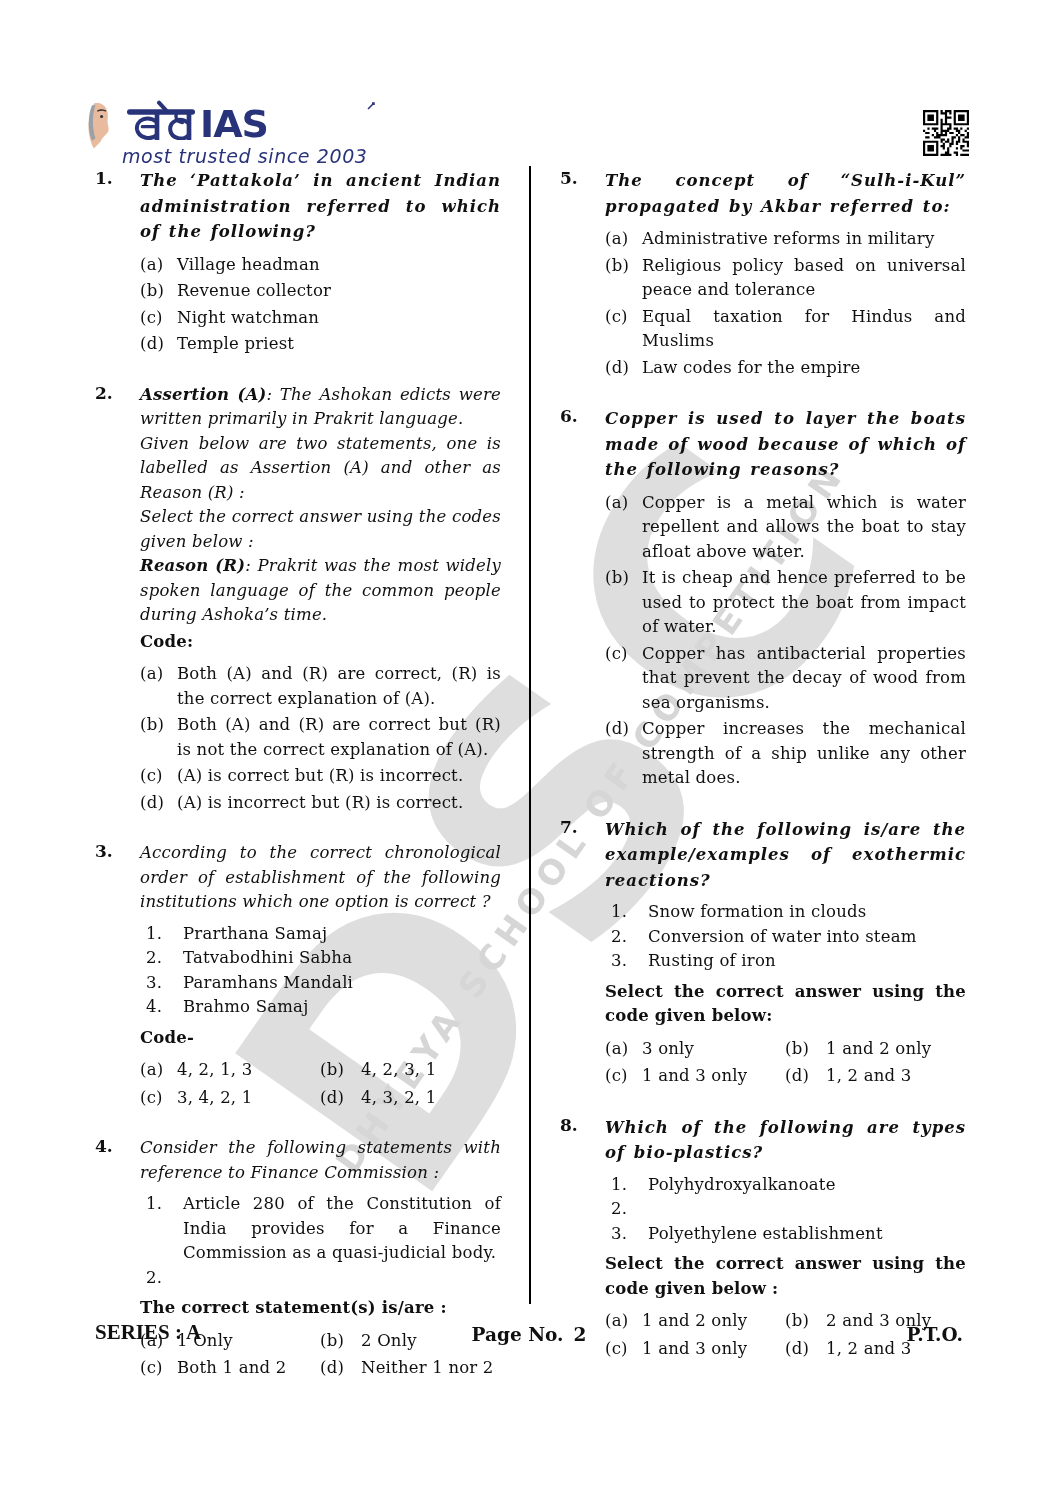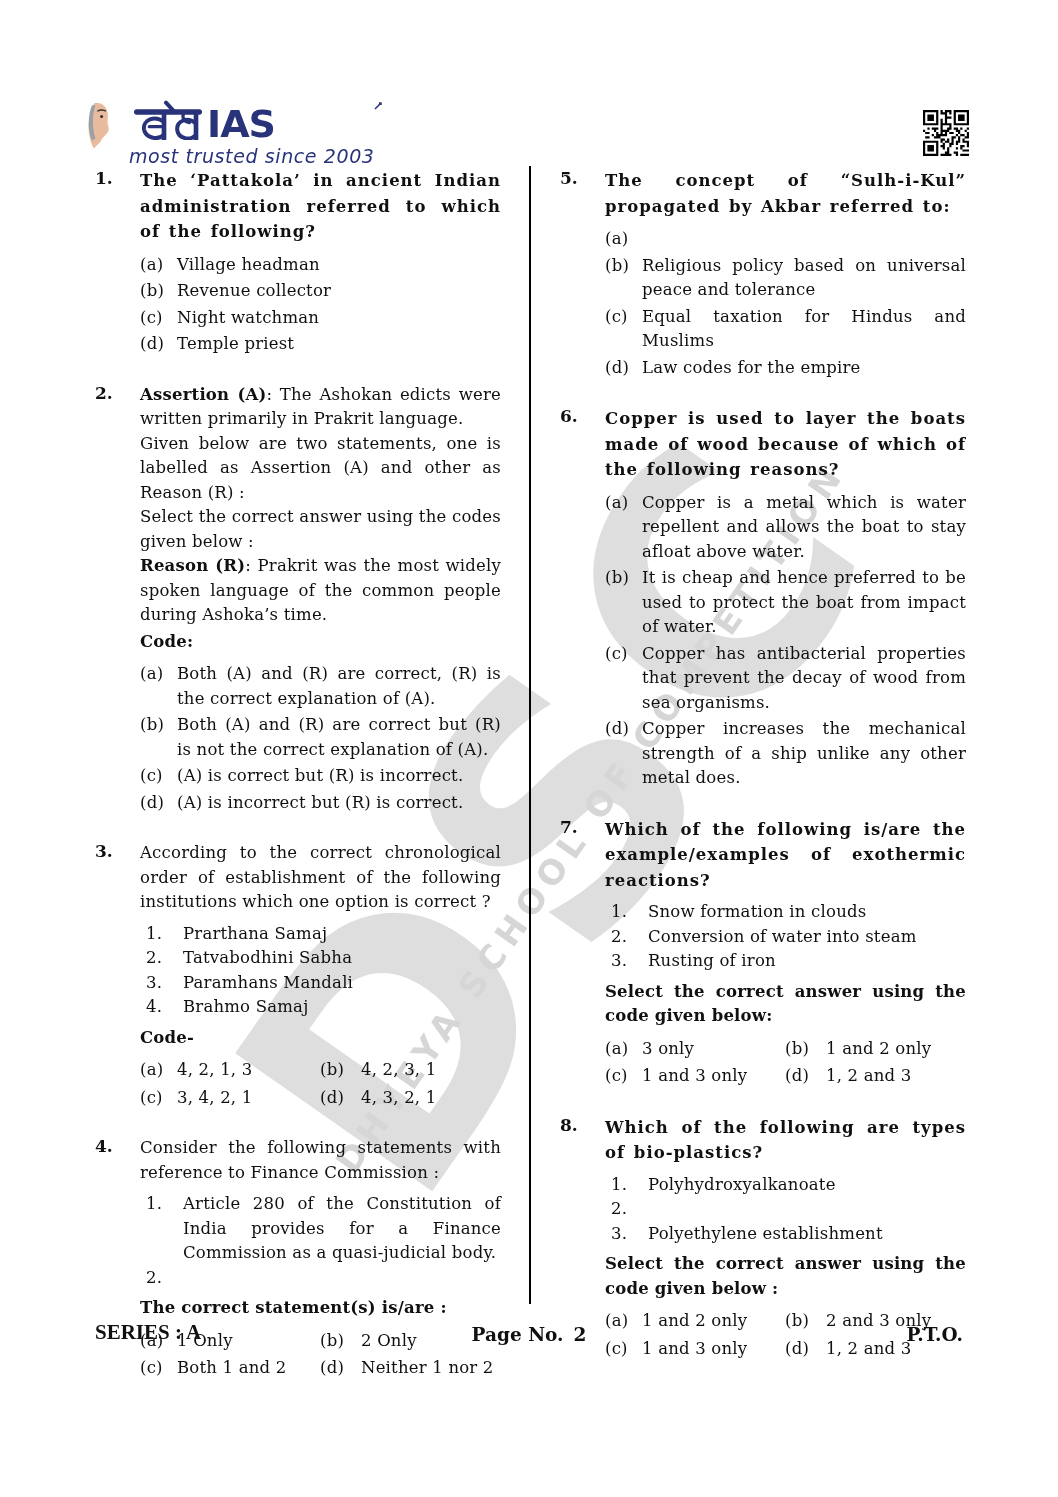--- a/index.html
+++ b/index.html
@@ -2,21 +2,21 @@
 <html><head>
 <meta charset="utf-8">
 <style>
   html,body { margin:0; padding:0; background:#ffffff; }
   .page {
     position:relative; width:1058px; height:1497px; background:#ffffff;
     overflow:hidden; font-family:"DejaVu Serif","Liberation Serif",serif; color:#101010;
   }
 
   
-  .header-logo { position:absolute; left:86px; top:100px; display:flex; gap:17px; align-items:flex-start; z-index:3; }
+  .header-logo { position:absolute; left:86px; top:100px; display:flex; gap:10px; align-items:flex-start; z-index:3; }
   .logo-text-block { display:flex; flex-direction:column; }
   .logo-row { display:flex; align-items:flex-end; position:relative; }
   .logo-latin { font-family:"DejaVu Sans","Liberation Sans",sans-serif; font-weight:bold;
     font-size:38px; line-height:40px; color:#28337a; letter-spacing:-1px; }
   .logo-tm { position:absolute; right:-8px; top:-4px; }
   .logo-tagline { font-style:italic; font-size:19px; color:#28337a; margin-top:1px;
     letter-spacing:0.6px; font-family:"DejaVu Sans","Liberation Sans",sans-serif; }
   .qr { position:absolute; left:923px; top:110px; width:46px; height:46px; z-index:3; }
 
   
@@ -34,21 +34,21 @@
 
   
   .divider { position:absolute; left:529px; top:166px; width:2px; height:1138px; background:#000; z-index:2; }
   .col { position:absolute; top:168px; width:406px; z-index:2; }
   .col-left  { left:95px; }
   .col-right { left:560px; }
 
   .question { display:grid; grid-template-columns:45px 1fr; margin-bottom:26px; }
   .q-num { font-weight:700; font-size:17px; }
   .q-body { font-size:16.5px; line-height:24.5px; text-align:justify; letter-spacing:0.2px; }
-  .para { margin:0; }
+  .para { margin:0;font-style:italic; }
   .para .b { font-weight:700; }
   .para.stem { font-weight:700; line-height:25.5px; letter-spacing:1px; word-spacing:2px; }
   .q-label { font-weight:700; margin:2px 0 0 0; }
   .qlist { margin:7px 0 6px 0; padding-left:6px; }
   .qlist-row { display:grid; grid-template-columns:37px 1fr; }
   .opts { margin-top:8px; }
   .opt-row { display:grid; grid-template-columns:37px 1fr; margin-top:2px; }
   .opts2 { display:grid; grid-template-columns:37px 143px 41px 1fr; margin-top:8px; row-gap:3px; }
   .opt-text { text-align:justify; }
   .opts2 .opt-text { text-align:left; }
@@ -227,20 +227,21 @@
       </div>
     </div>
   <div class="col col-right">
       <div class="question">
         <div class="q-num">5.</div>
         <div class="q-body">
           <p class="para stem"><span class="b">The concept of “Sulh-i-Kul” propagated by Akbar referred to:</span></p>
           <div class="opts">
             <div class="opt-row">
               <span class="opt-label">(a)</span>
+              <span class="opt-text">Administrative reforms in military</span>
             </div>
             <div class="opt-row">
               <span class="opt-label">(b)</span>
               <span class="opt-text">Religious policy based on universal peace and tolerance</span>
             </div>
             <div class="opt-row">
               <span class="opt-label">(c)</span>
               <span class="opt-text">Equal taxation for Hindus and Muslims</span>
             </div>
             <div class="opt-row">

